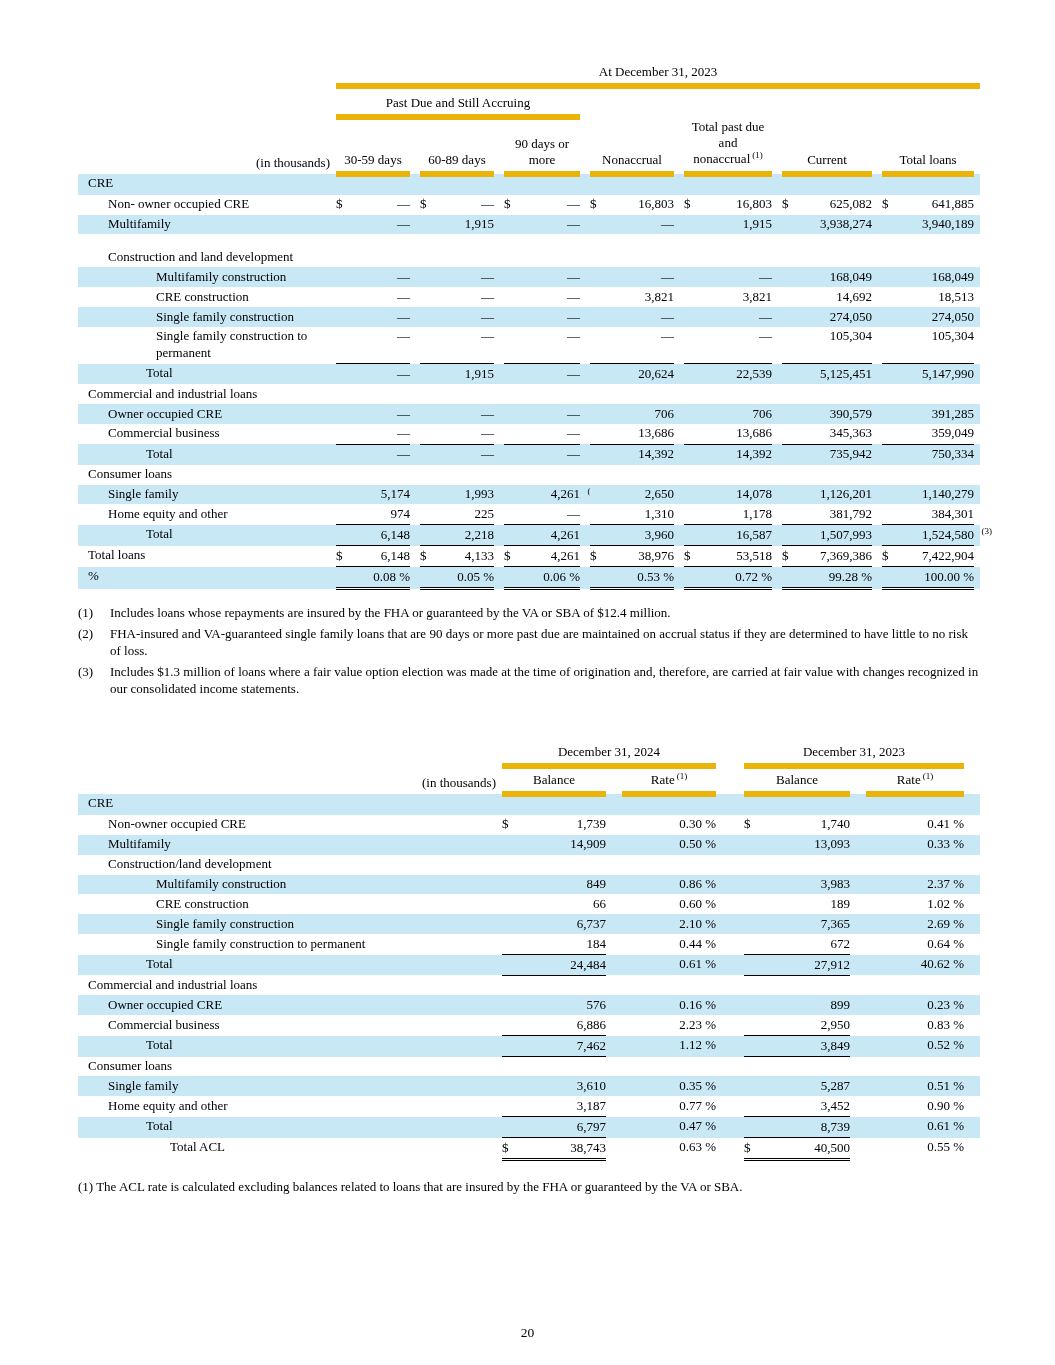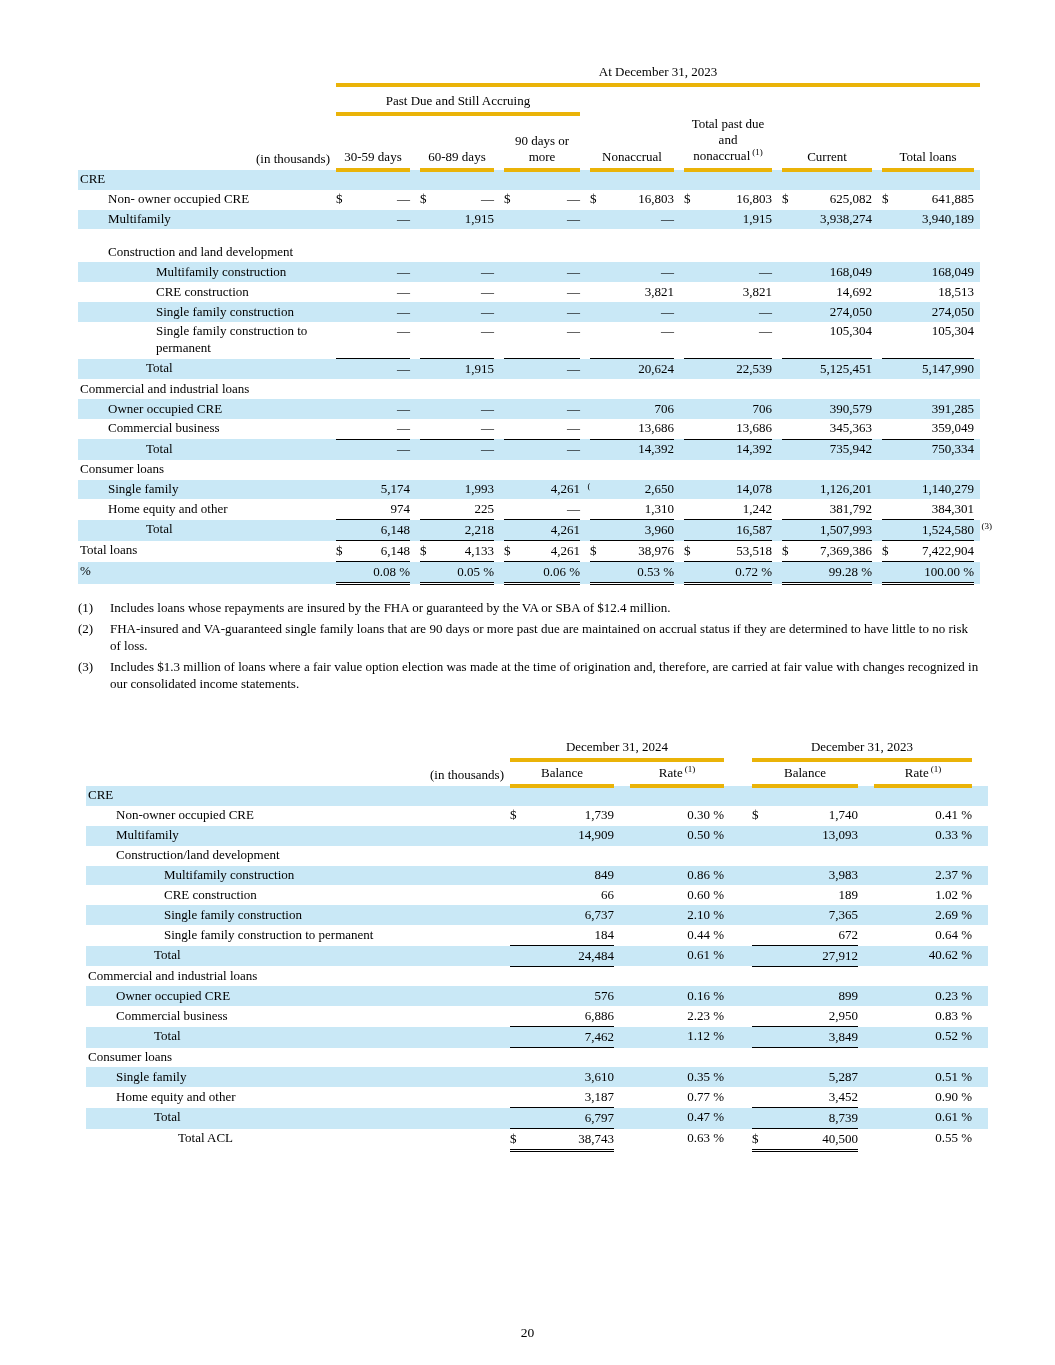--- a/index.html
+++ b/index.html
@@ -3,46 +3,46 @@
 <meta charset="utf-8">
 <style>
   * { box-sizing: border-box; }
   html,body { margin:0; padding:0; background:#ffffff; color:#000; }
   body { font-family:"Liberation Serif","DejaVu Serif",serif; }
   .page { width:1055px; height:1365px; padding:62px 75px 20px 78px; position:relative; overflow:hidden; background:#fff; }
 
   table { border-collapse:collapse; table-layout:fixed; font-size:13px; line-height:1.3; width:902px; }
   td { padding:1.5px 0; vertical-align:bottom; }
   tbody td { vertical-align:top; }
-  .lbl { text-align:left; padding-right:6px; padding-left:2px; }
+  .lbl { text-align:left; padding-right:6px; padding-left:10px; }
   .num { text-align:right; position:relative; }
   .cw { display:flex; justify-content:space-between; align-items:baseline; min-height:15px; }
   .dol { text-align:left; }
   .val { text-align:right; flex:1; }
   .ind1 { padding-left:30px; } .ind2 { padding-left:78px; }
   .ind3 { padding-left:68px; } .ind4 { padding-left:92px; }
   tr.shaded td { background:var(--hl,#c9e8f6); }
   tr.spacer td { height:13px; padding:0; }
   tr.spacer .cw { min-height:0; }
   .bt { border-top:1px solid #000; }
   .bb { border-bottom:1px solid #000; }
   .bdbl { border-bottom:3px double #000; }
   thead td { vertical-align:bottom; text-align:center; padding:2px 2px 3px; line-height:1.22; }
   thead td.lbl { text-align:right; padding-left:2px; }
   thead tr.grouprow td { padding-top:6px; }
-  .uline { border-bottom:4px solid #eab308; }
+  .uline { border-bottom:6px solid #eab308; }
   .cellsup { position:absolute; right:-18px; top:1px; font-size:9px; }
   sup.hsup { font-size:9px; margin-left:2px; }
 
   .fnotes { margin-top:14px; font-size:13px; width:902px; }
   .fnote { display:flex; margin-bottom:3px; line-height:1.35; }
   .fnum { flex:0 0 32px; }
   .ftext { flex:1; }
   .para { font-size:14.5px; line-height:1.5; margin-top:40px; width:902px; }
-  .t2wrap { margin-top:44px;margin-left:8px; }
+  .t2wrap { margin-top:44px; }
   .fnote-single { margin-top:18px; font-size:13px; width:902px; }
   .pagenum { position:absolute; bottom:24px; left:0; width:100%; text-align:center; font-size:13.5px; }
 </style>
 </head>
 <body>
 
 <div class="page">
 
   <table class="t1">
     <colgroup>
@@ -950,21 +950,21 @@
           <td class="num">
             <div class="cw">
               <span class="dol"></span>
               <span class="val">1,310</span>
             </div>
           </td>
           <td class="gap"></td>
           <td class="num">
             <div class="cw">
               <span class="dol"></span>
-              <span class="val">1,242</span>
+              <span class="val">1,178</span>
             </div>
           </td>
           <td class="gap"></td>
           <td class="num">
             <div class="cw">
               <span class="dol"></span>
               <span class="val">381,792</span>
             </div>
           </td>
           <td class="gap"></td>
@@ -1741,16 +1741,17 @@
                 <span class="dol"></span>
                 <span class="val">0.55 %</span>
               </div>
             </td>
             <td class="gap"></td>
           </tr>
         </tbody>
     </table>
   </div>
 
+  <div class="fnote-single">(1) The ACL rate is calculated excluding balances related to loans that are insured by the FHA or guaranteed by the VA or SBA.</div>
 
   <div class="pagenum">20</div>
 
 </div>
 
 </body></html>

